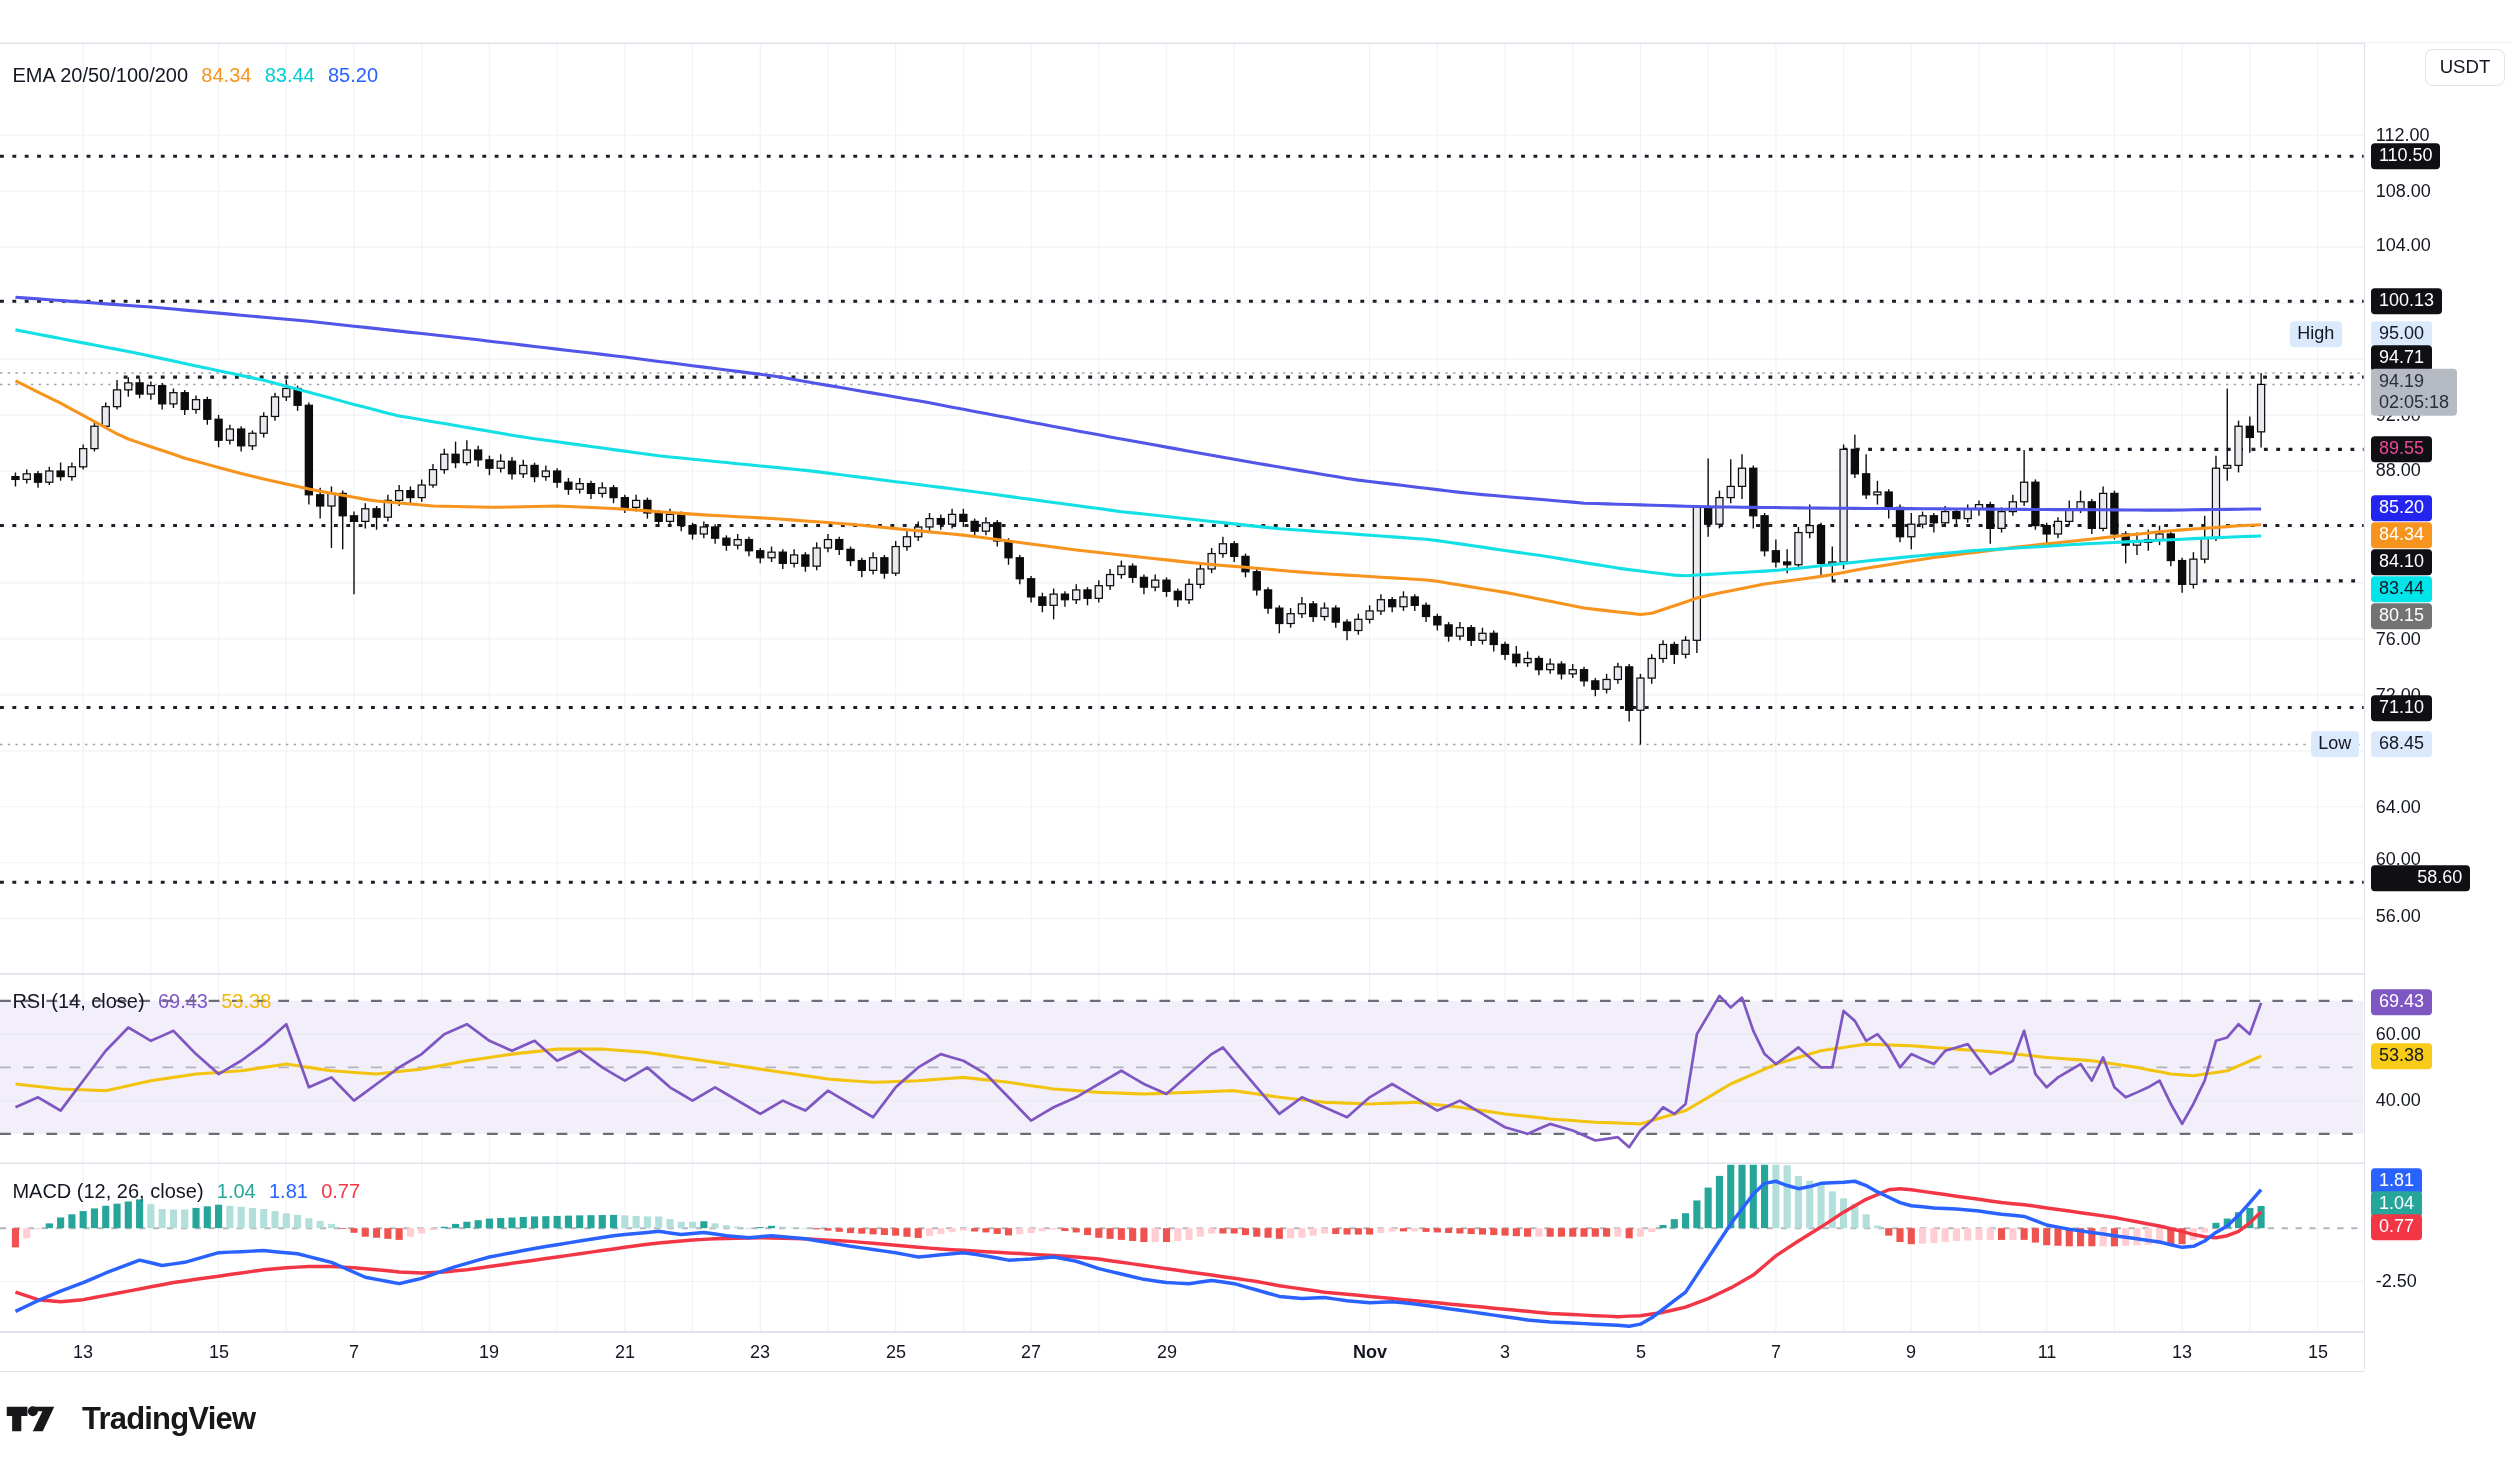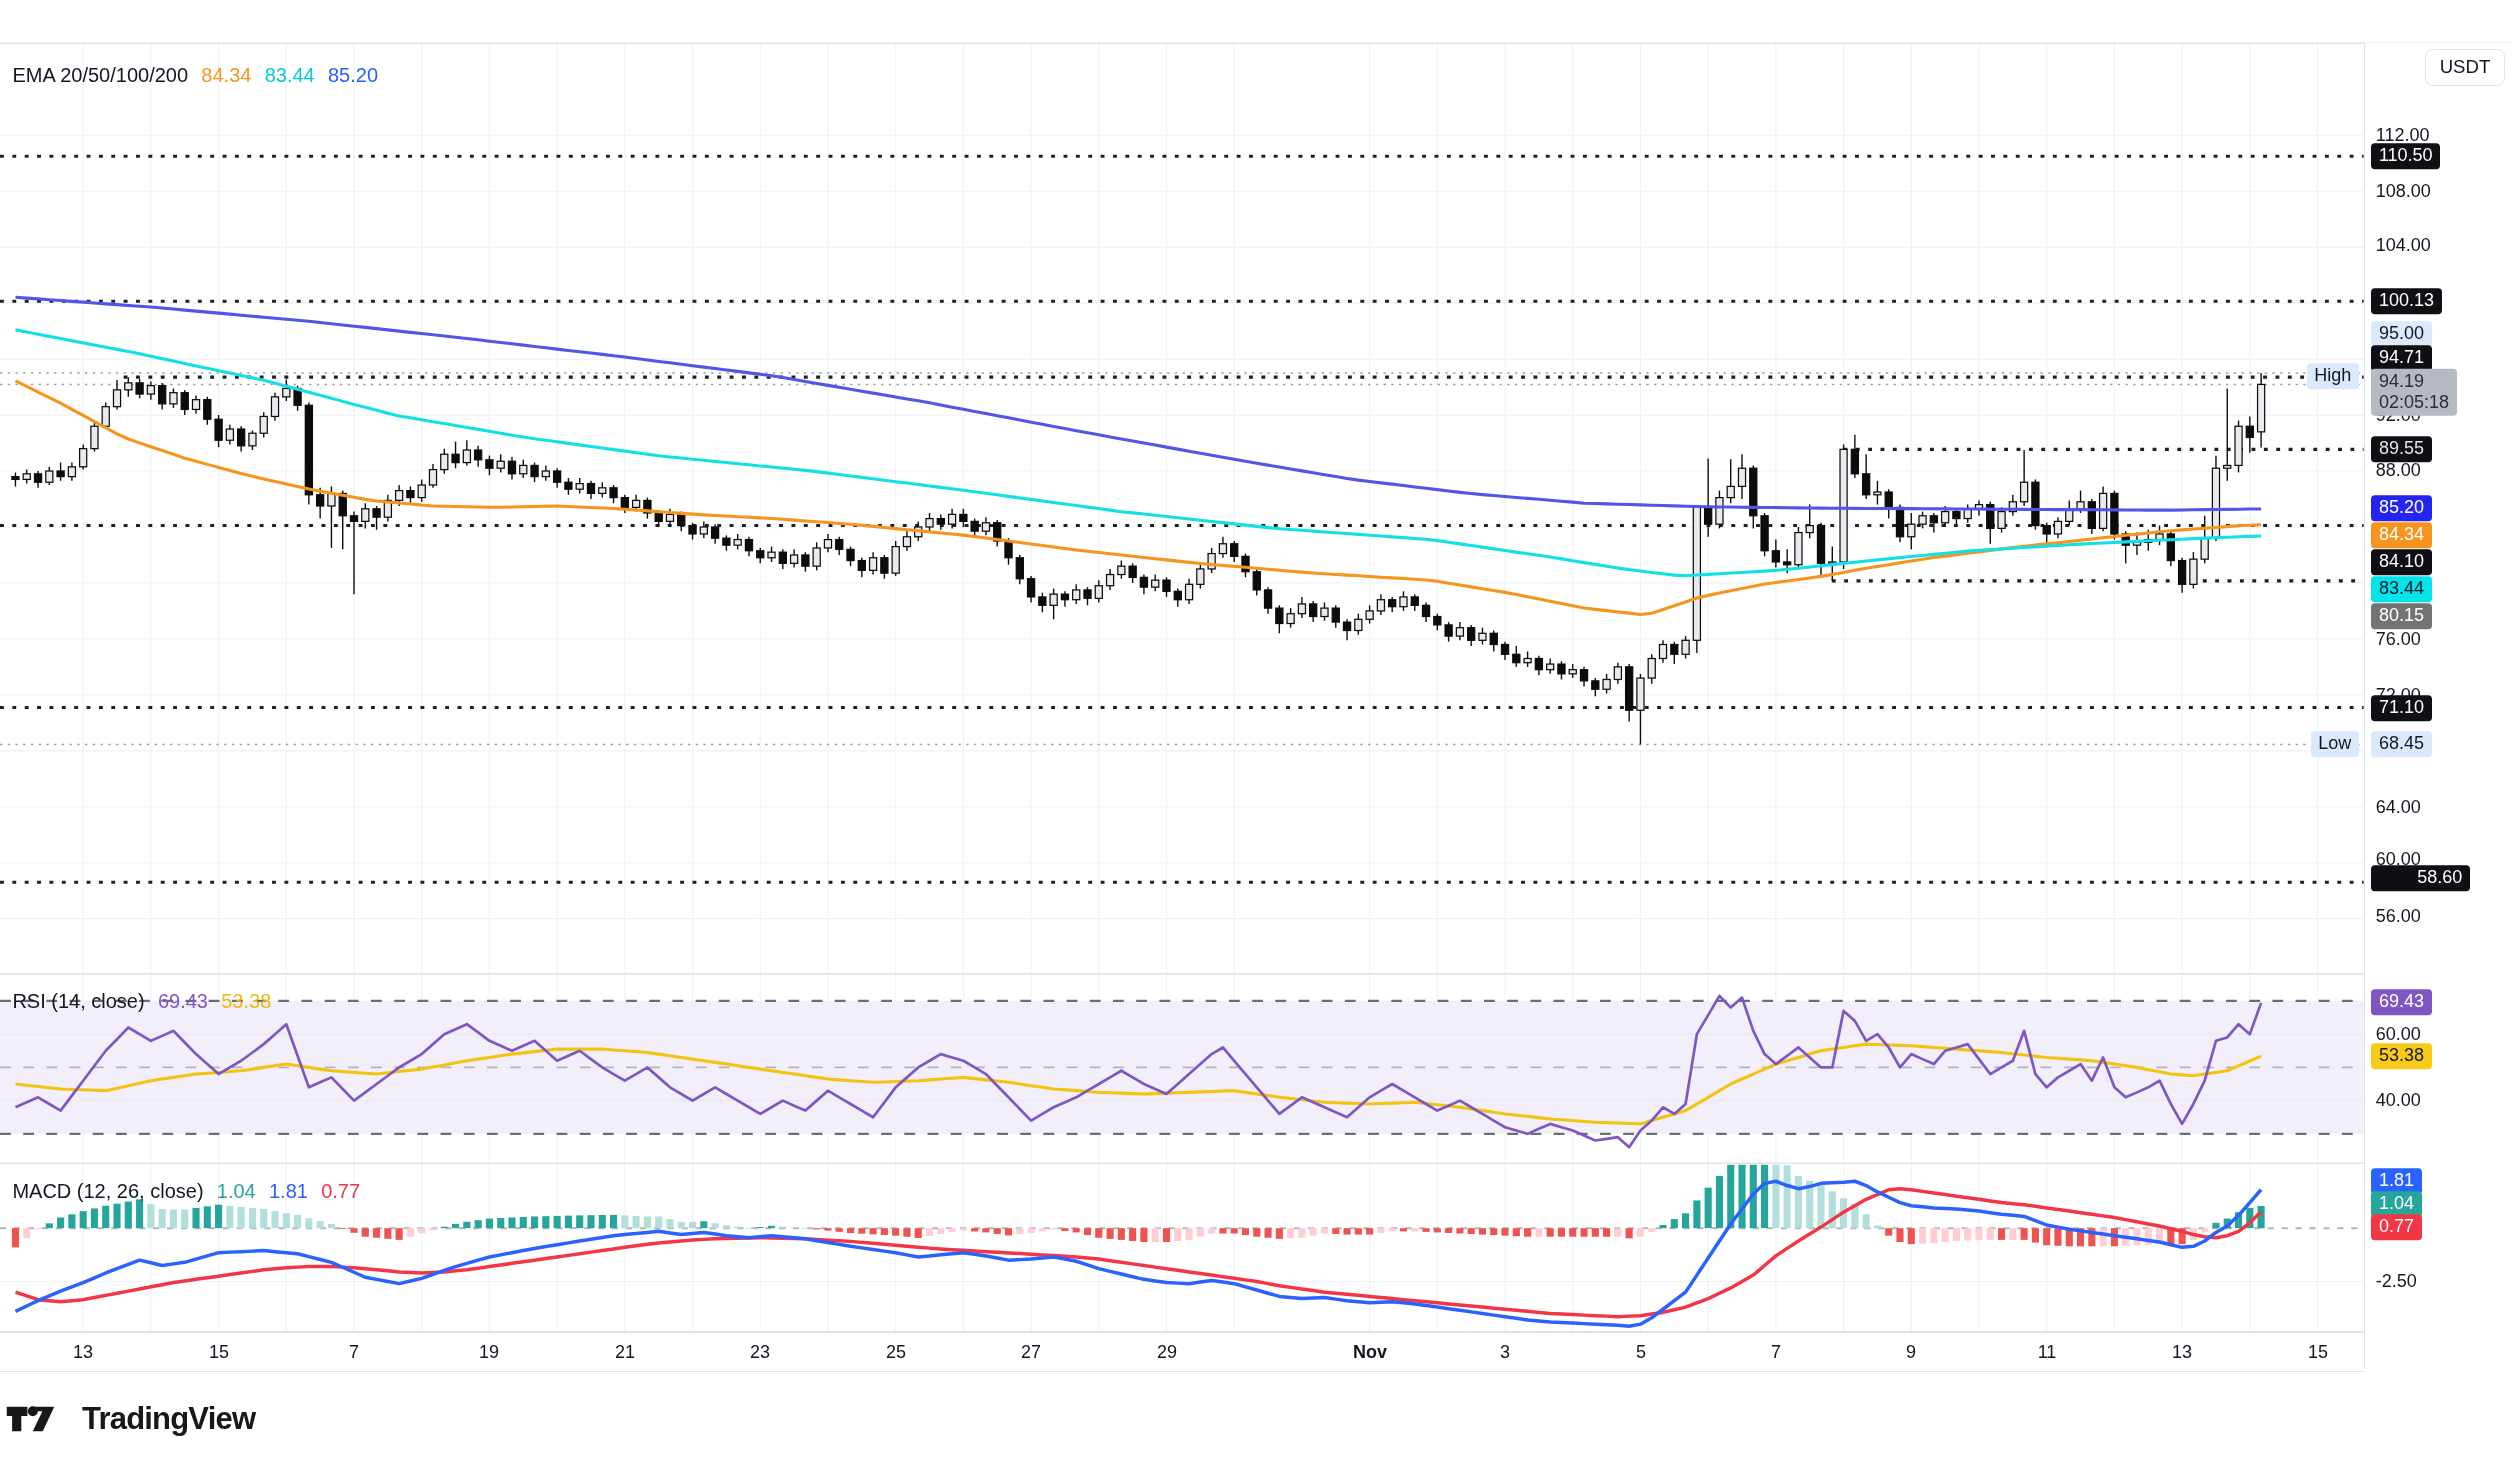--- a/index.html
+++ b/index.html
@@ -767,21 +767,21 @@
       <div class="tick" style="top: 816px;">60.00</div>
       <div class="tick" style="top: 873px;">56.00</div>
       <div class="tick" style="top: 991px;">60.00</div>
       <div class="tick" style="top: 1057px;">40.00</div>
       <div class="tick" style="top: 1238px;">-2.50</div>
       <div class="badge" style="top: 113px; background: rgb(15, 15, 20); color: rgb(255, 255, 255);">110.50</div>
       <div class="badge" style="top: 258px; background: rgb(15, 15, 20); color: rgb(255, 255, 255);">100.13</div>
       <div class="badge" style="top: 291px; background: rgb(219, 233, 253); color: rgb(19, 23, 34);">95.00</div>
       <div class="badge" style="top: 315px; background: rgb(15, 15, 20); color: rgb(255, 255, 255);">94.71</div>
       <div class="badge two" style="top: 349px; background: rgb(182, 186, 195); color: rgb(42, 46, 57);">94.19<div>02:05:18</div></div>
-      <div class="badge" style="top: 406px; background: rgb(15, 15, 20); color: #e5e5e5;">89.55</div>
+      <div class="badge" style="top: 406px; background: rgb(15, 15, 20); color: #ec4899;">89.55</div>
       <div class="badge" style="top: 465px; background: rgb(36, 36, 240); color: rgb(255, 255, 255);">85.20</div>
       <div class="badge" style="top: 492px; background: rgb(247, 148, 29); color: rgb(255, 255, 255);">84.34</div>
       <div class="badge" style="top: 519px; background: rgb(15, 15, 20); color: rgb(255, 255, 255);">84.10</div>
       <div class="badge" style="top: 546px; background: rgb(0, 229, 234); color: rgb(19, 23, 34);">83.44</div>
       <div class="badge" style="top: 573px; background: #737373; color: rgb(255, 255, 255);">80.15</div>
       <div class="badge" style="top: 665px; background: rgb(15, 15, 20); color: rgb(255, 255, 255);">71.10</div>
       <div class="badge" style="top: 701px; background: rgb(219, 233, 253); color: rgb(19, 23, 34);">68.45</div>
       <div class="badge" style="top: 835px; background: rgb(15, 15, 20); color: rgb(255, 255, 255); padding-left: 46px;">58.60</div>
       <div class="badge" style="top: 959px; background: rgb(126, 87, 194); color: rgb(255, 255, 255);">69.43</div>
       <div class="badge" style="top: 1013px; background: rgb(247, 203, 23); color: rgb(19, 23, 34);">53.38</div>
@@ -811,16 +811,16 @@
     </div>
 
   <div id="logo">
     <svg width="49" height="34" viewBox="0 0 64 44">
       <path d="M1 6 h27 v12 h-8 v20 h-12 v-20 h-7 z" fill="#18181b"></path>
       <circle cx="35" cy="12" r="6.5" fill="#18181b"></circle>
       <path d="M37 6 h26 l-15 32 h-13 l12.5 -26 h-10.5 z" fill="#18181b"></path>
     </svg>
     <span class="brand">TradingView</span>
   </div>
-<div class="hl-side" style="top: 334px; right: 153px; margin-top: 42px;">High</div>
+<div class="hl-side" style="top: 334px; right: 170px;">High</div>
     <div class="hl-side" style="top: 744px; right: 153px;">Low</div>
   </div>
 
 
 </body></html>

